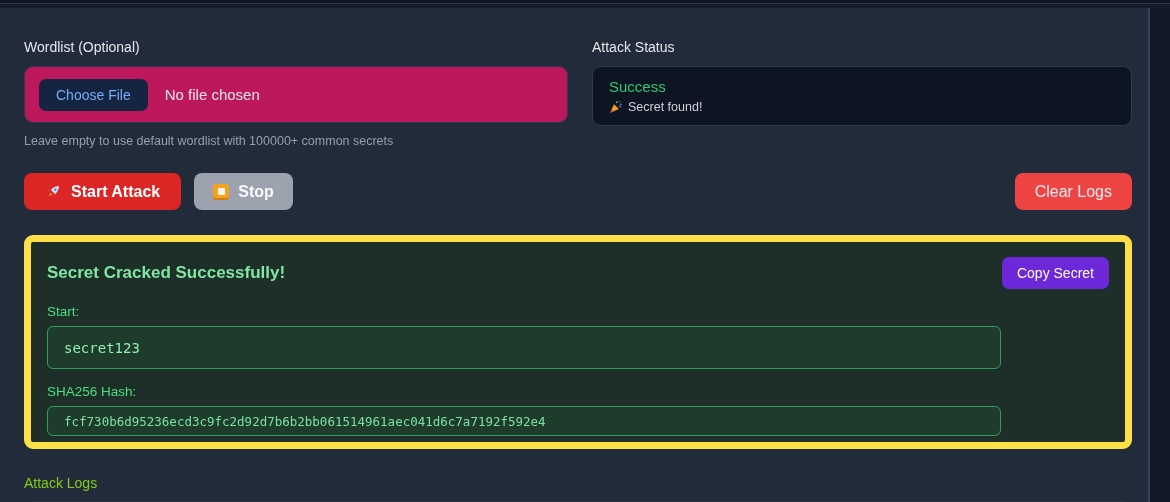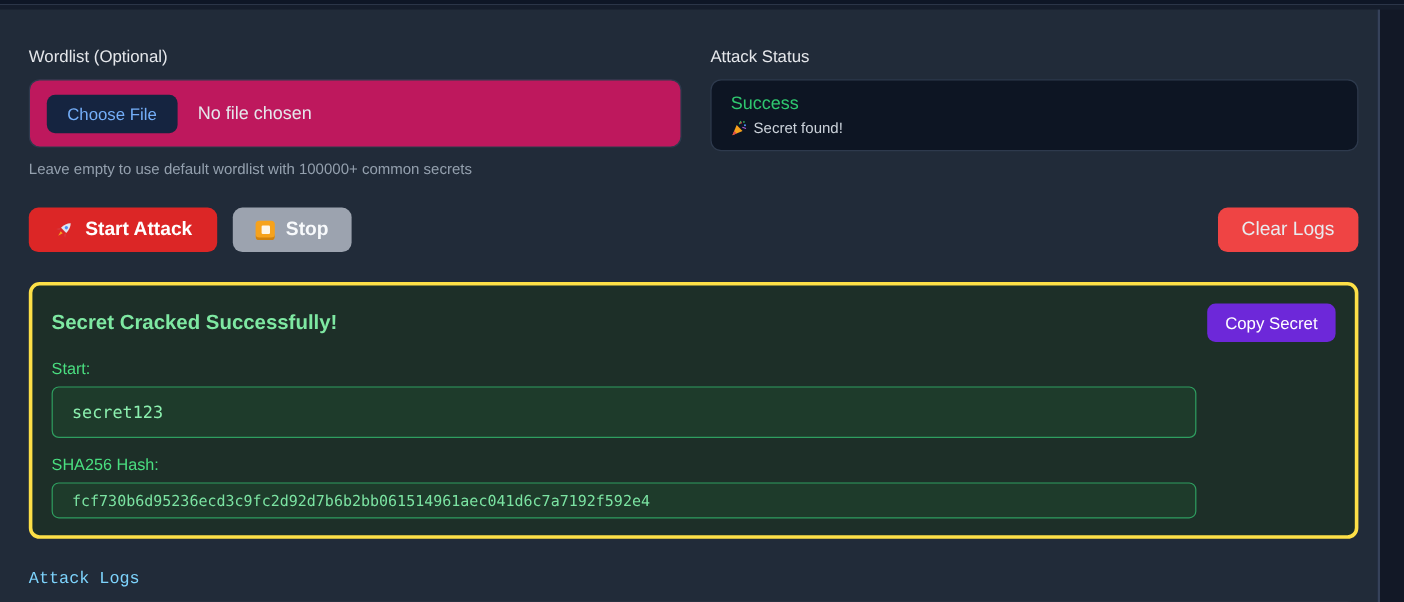--- a/index.html
+++ b/index.html
@@ -57,38 +57,38 @@
   .btn-stop  { background: #9ca3af; color: #f8fafc; font-weight: 600; padding: 0 19px; gap: 9px; margin-left: 13px; }
   .btn-clear { background: #ef4444; color: #e8ebef; font-weight: 400; padding: 0 20px; margin-left: auto; }
   .stop-glyph {
     width: 16px; height: 16px; background: #f6a21c; border-radius: 3px;
     display: inline-flex; align-items: center; justify-content: center;
     box-shadow: inset 0 -2px 0 rgba(160,90,0,.45);
   }
   .stop-glyph i { display: block; width: 7px; height: 7px; background: #fdf6ea; border-radius: 1px; }
   .result-panel {
     margin-top: 25px; height: 214px; background: #1d2f28;
-    border: 3px solid #fde047; border-radius: 9px; padding: 15px 16px;
+    border: 7px solid #fde047; border-radius: 9px; padding: 15px 16px;
   }
   .panel-head { display: flex; align-items: center; justify-content: space-between; height: 32px; }
   .panel-title { font-size: 17px; font-weight: 700; color: #7ee8a2; }
   .btn-copy {
     height: 32px; padding: 0 15px; background: #6d28d9; color: #ffffff; font-size: 14px;
     font-weight: 500; border: none; border-radius: 7px; cursor: pointer;
     font-family: "Liberation Sans", sans-serif;
   }
   .green-label { margin-top: 14px; font-size: 13.5px; color: #4ade80; line-height: 17px; }
   .value-box {
     margin-top: 6px; width: 954px; background: #1e3b2b; border: 1px solid #2f9e60;
     border-radius: 6px; display: flex; align-items: center; padding-left: 16px;
     font-family: "DejaVu Sans Mono", monospace;
   }
   .secret-box { height: 43px; font-size: 14px; color: #8cf0af; }
   .hash-box   { height: 30px; font-size: 12.5px; color: #7be3a2; }
-  .logs-label { margin-top: 26px; font-size: 14px; color: #7dd3fc; line-height: 17px; font-family: Liberation Mono, monospace; }
+  .logs-label { margin-top: 26px; font-size: 14px; color: #84cc16; line-height: 17px; }
   .log-box {
     margin-top: 9px; height: 40px; background: #10151d; border: 1px solid #2c3645;
     border-radius: 9px 9px 0 0; position: relative; overflow: hidden;
   }
   .log-scroll-thumb {
     position: absolute; top: 2px; right: 2px; width: 11px; height: 44px;
     background: #6b7280; border-radius: 5px;
   }
   .icon-svg { display: block; }
 </style>

